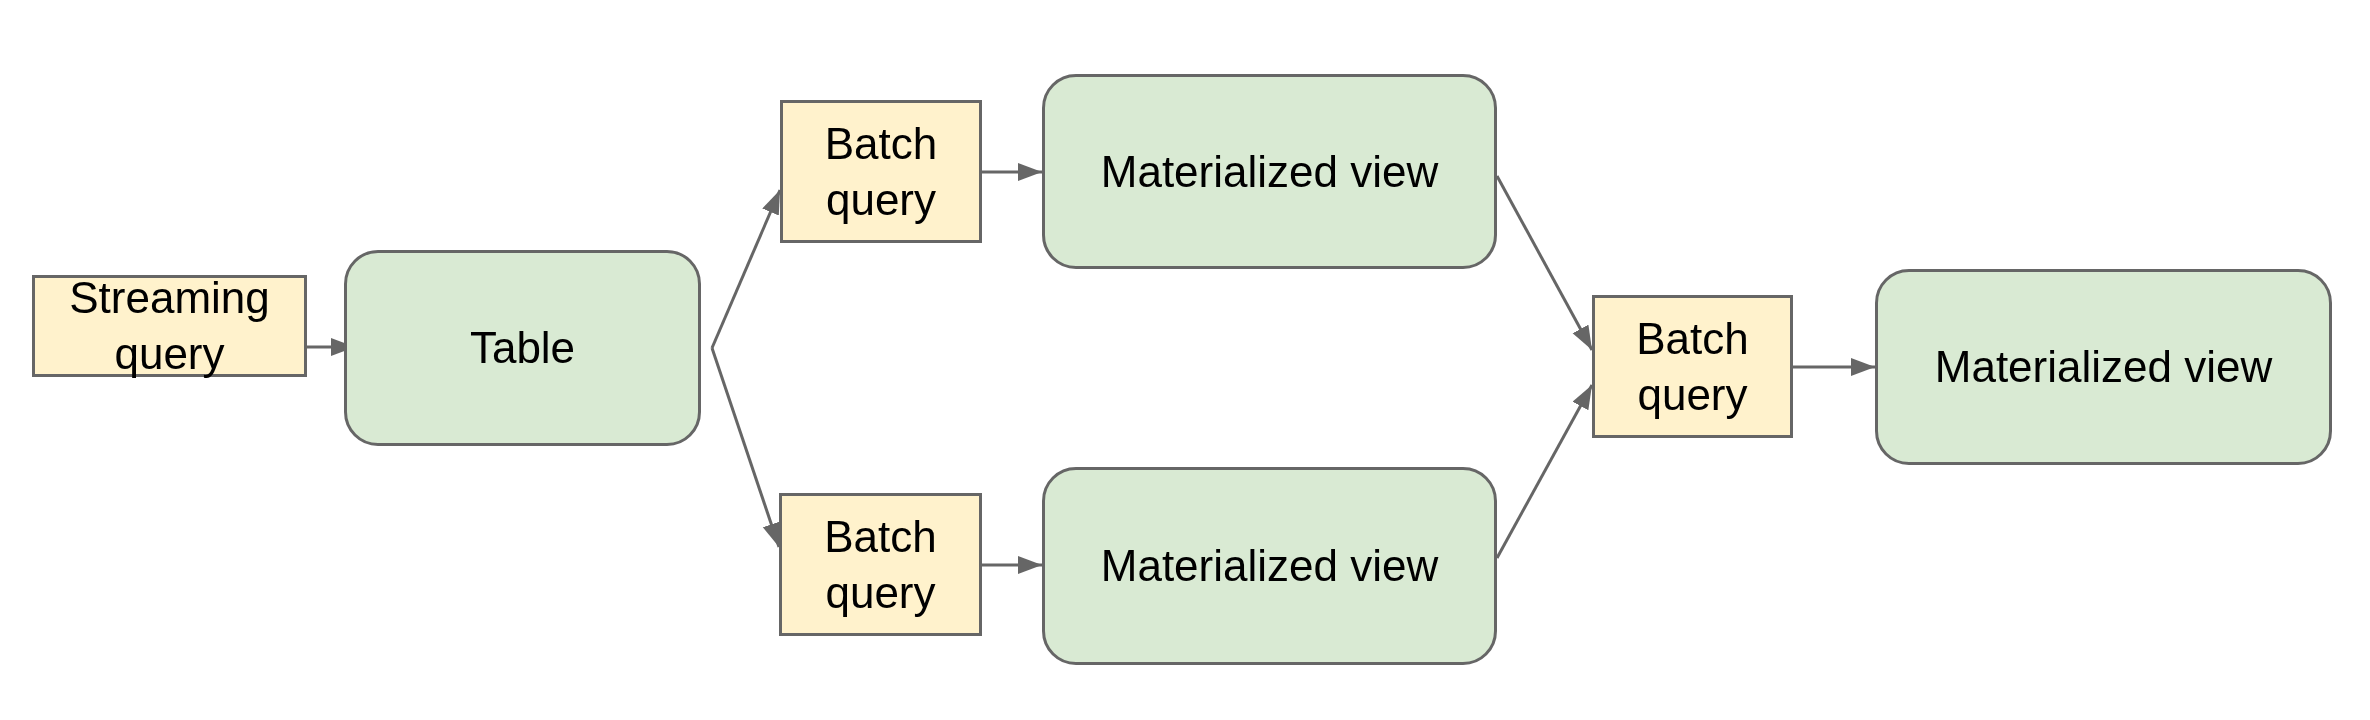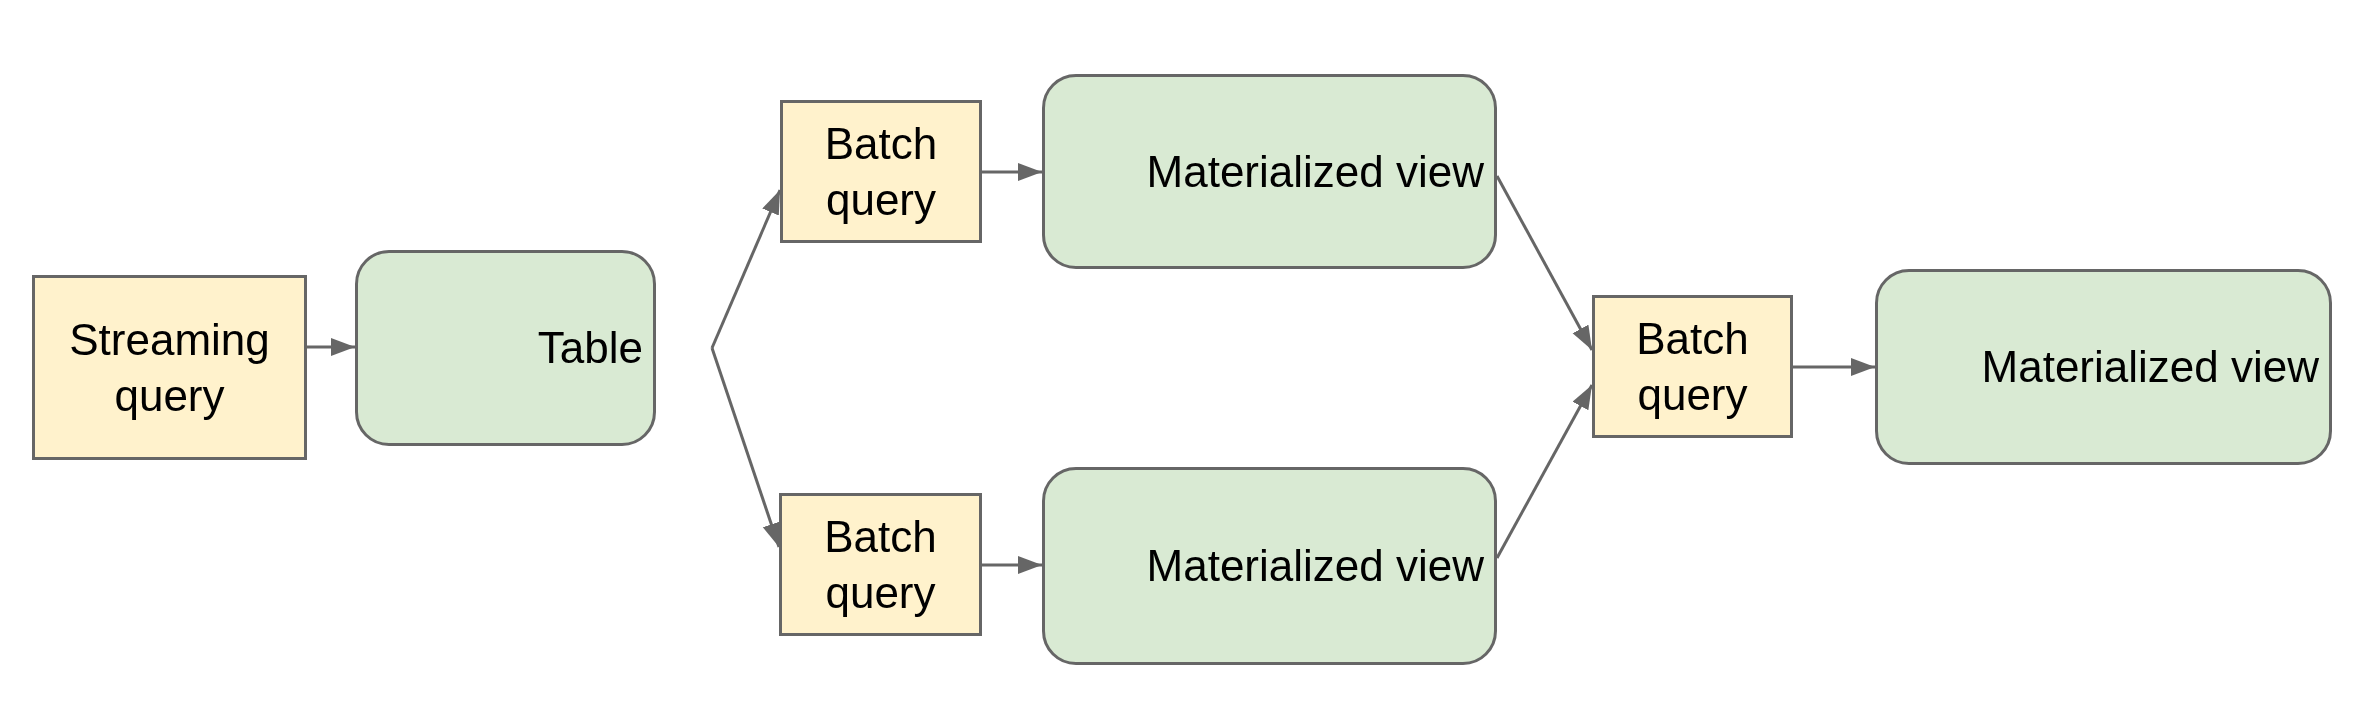--- a/index.html
+++ b/index.html
@@ -29,25 +29,25 @@
     align-items: center;
     justify-content: center;
     text-align: center;
     font-size: 44px;
     line-height: 1.27;
     color: #000000;
     padding: 4px 10px;
   }
   .node.rounded { border-radius: 34px; }
   .node.yellow  { background: #fff2cc; justify-content: center; }
-  .node.green   { background: #d9ead3; justify-content: flex-end; }
+  .node.green   { background: #d9ead3; }
 
   
-  #n-streaming   { left: 32px;   top: 275px; width: 275px; height: 185px; }
-  #n-table       { left: 355px;  top: 250px; width: 301px; height: 196px; }
+  #n-streaming   { left: 32px;   top: 275px; width: 275px; height: 102px; }
+  #n-table       { left: 344px;  top: 250px; width: 357px; height: 196px; }
   #n-batch-top   { left: 780px;  top: 100px; width: 202px; height: 143px; }
   #n-mv-top      { left: 1042px; top: 74px;  width: 455px; height: 195px; }
   #n-batch-bot   { left: 779px;  top: 493px; width: 203px; height: 143px; }
   #n-mv-bot      { left: 1042px; top: 467px; width: 455px; height: 198px; }
   #n-batch-right { left: 1592px; top: 295px; width: 201px; height: 143px; }
   #n-mv-right    { left: 1875px; top: 269px; width: 457px; height: 196px; }
 </style>
 </head>
 <body>
 

